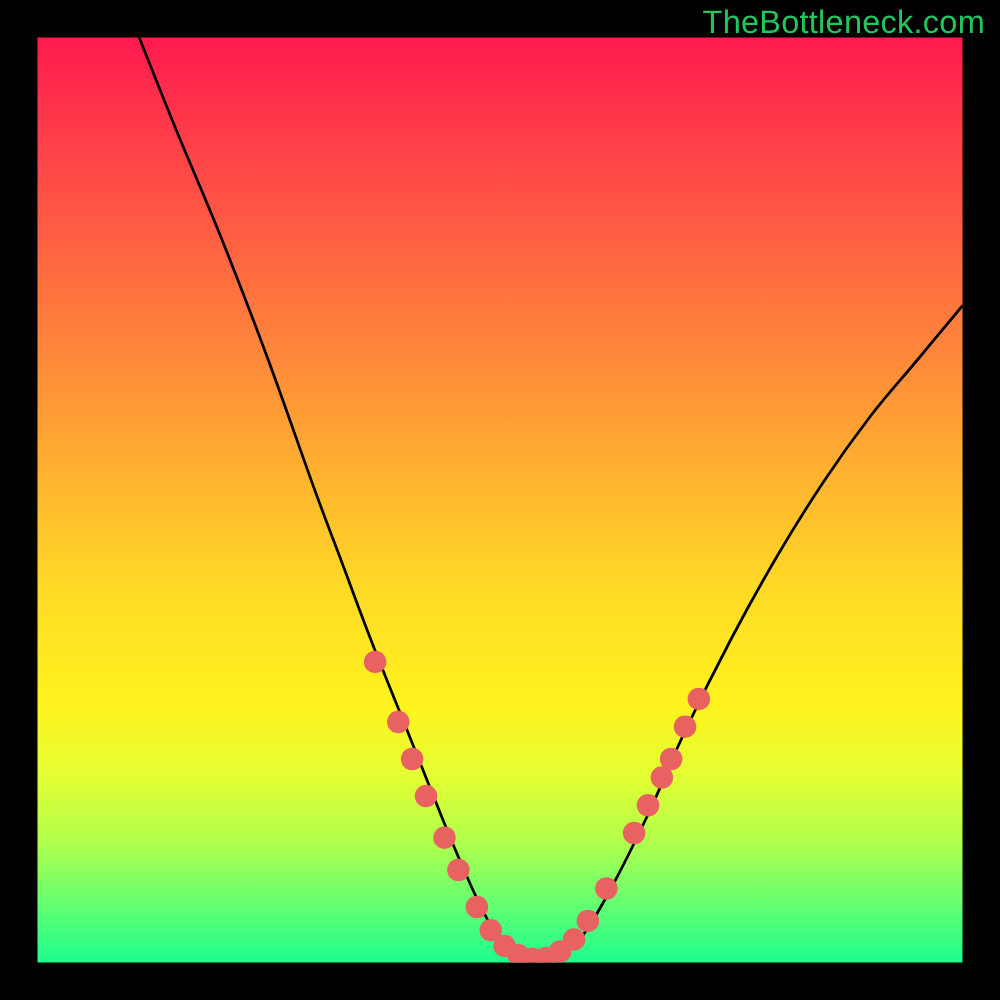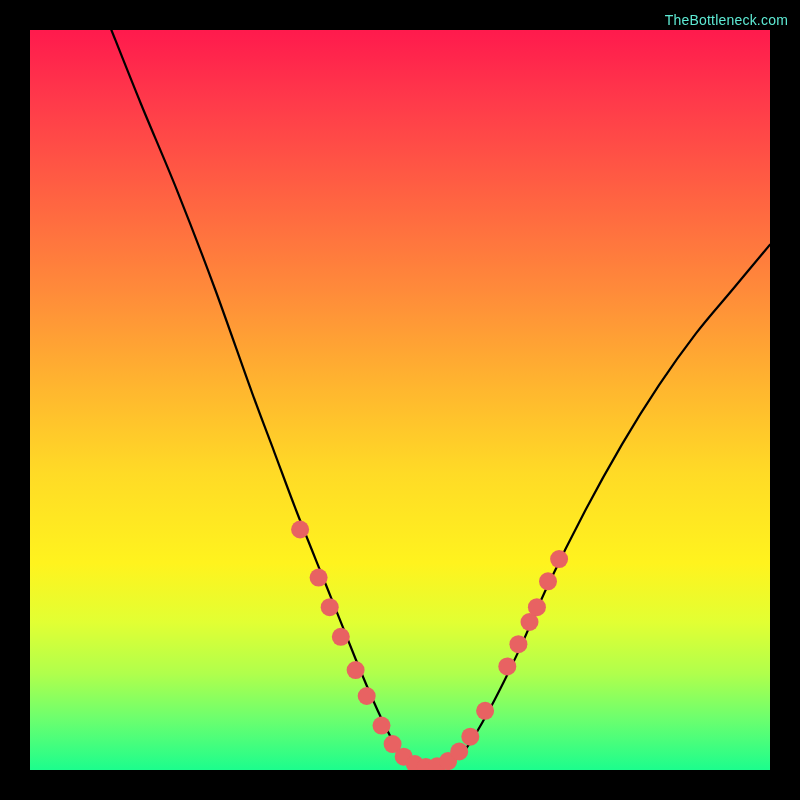--- a/index.html
+++ b/index.html
@@ -26,24 +26,24 @@
       #ffdb26 60%,
       #fff31e 72%,
       #e2ff33 80%,
       #b0ff4c 87%,
       #6dff6e 93%,
       #1cfd8d 100%
     );
   }
   .watermark {
     position: absolute;
-    top: 12px;
+    top: 2px;
     right: 12px;
-    color: #5eead4;
-    font-size: 14px;
+    color: #22c55e;
+    font-size: 26px;
     font-weight: 500;
     letter-spacing: 0.2px;
     user-select: none;
   }
   svg.overlay {
     position: absolute;
     left: 30px;
     top: 30px;
     width: 740px;
     height: 740px;

